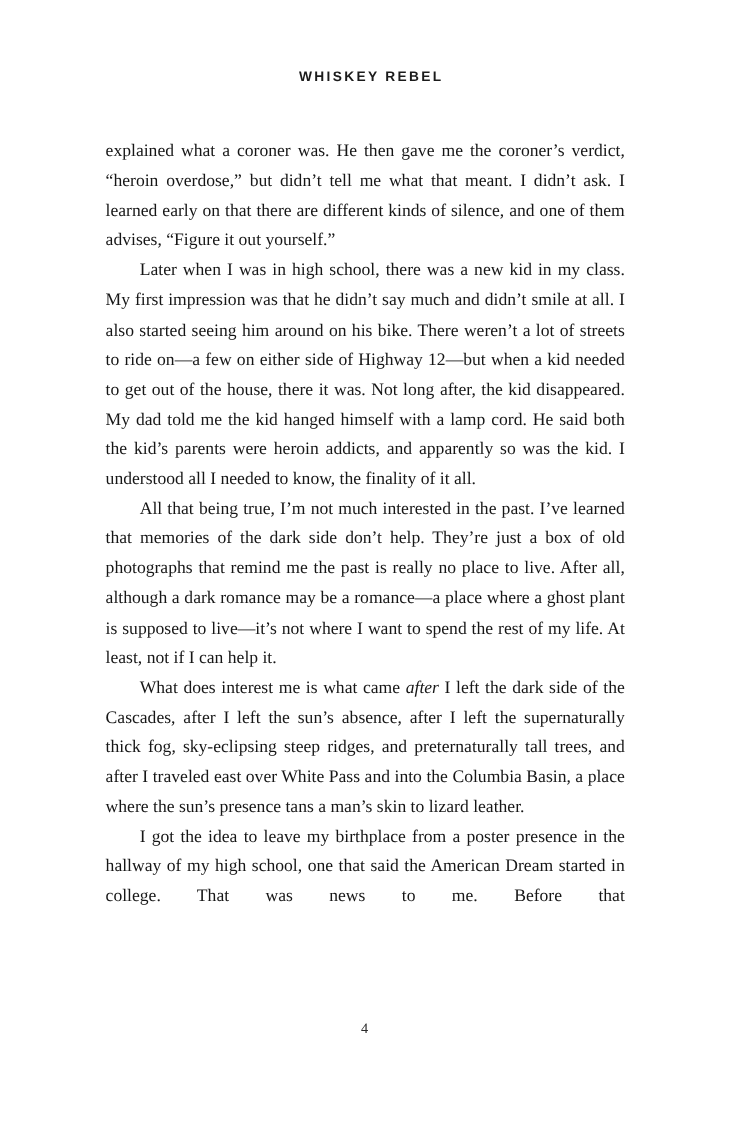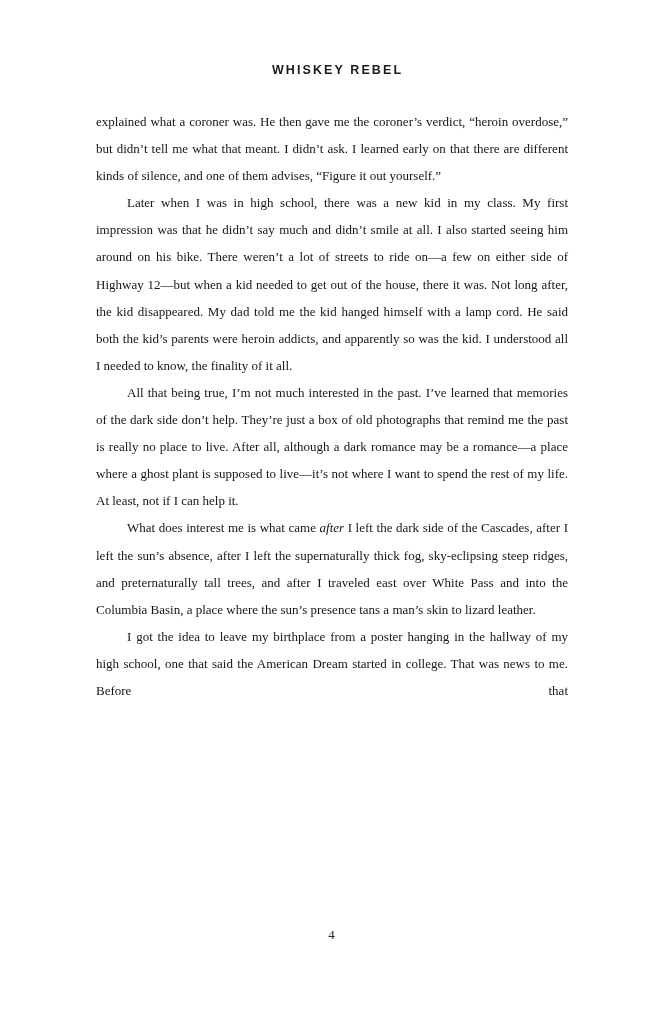--- a/index.html
+++ b/index.html
@@ -31,25 +31,25 @@
     letter-spacing: 2.1px;
     color: #1b1b1b;
     text-transform: uppercase;
     line-height: 1;
     padding-left: 12px;
   }
 
   
   .text-block {
     position: absolute;
-    top: 108px;
+    top: 124px;
     left: 96px;
     width: 472px;
     font-family: "Liberation Serif", "DejaVu Serif", serif;
-    font-size: 13px;
+    font-size: 16px;
     line-height: 27.1px;
     color: #161616;
     text-align: justify;
     text-justify: inter-word;
     -webkit-font-smoothing: antialiased;
   }
 
   .text-block p {
     margin: 0;
     text-indent: 0;
@@ -91,19 +91,19 @@
   <div class="text-block">
 
     <p>explained what a coroner was. He then gave me the coroner’s verdict, “heroin overdose,” but didn’t tell me what that meant. I didn’t ask. I learned early on that there are different kinds of silence, and one of them advises, “Figure it out yourself.”</p>
 
     <p class="indent">Later when I was in high school, there was a new kid in my class. My first impression was that he didn’t say much and didn’t smile at all. I also started seeing him around on his bike. There weren’t a lot of streets to ride on—a few on either side of Highway 12—but when a kid needed to get out of the house, there it was. Not long after, the kid disappeared. My dad told me the kid hanged himself with a lamp cord. He said both the kid’s parents were heroin addicts, and apparently so was the kid. I understood all I needed to know, the finality of it all.</p>
 
     <p class="indent">All that being true, I’m not much interested in the past. I’ve learned that memories of the dark side don’t help. They’re just a box of old photographs that remind me the past is really no place to live. After all, although a dark romance may be a romance—a place where a ghost plant is supposed to live—it’s not where I want to spend the rest of my life. At least, not if I can help it.</p>
 
     <p class="indent"><span>What does interest me is what came </span><em>after</em><span> I left the dark side of the Cascades, after I left the sun’s absence, after I left the supernaturally thick fog, sky-eclipsing steep ridges, and preternaturally tall trees, and after I traveled east over White Pass and into the Columbia Basin, a place where the sun’s presence tans a man’s skin to lizard leather.</span></p>
 
-    <p class="indent continues">I got the idea to leave my birthplace from a poster hanging in the hallway of my high school, one that said the American Dream started in college. That was news to me. Before that</p>
+    <p class="indent continues">I got the idea to leave my birthplace from a poster presence in the hallway of my high school, one that said the American Dream started in college. That was news to me. Before that</p>
 
   </div>
 
   <div class="folio">4</div>
 
 </div>
 
 </body></html>

